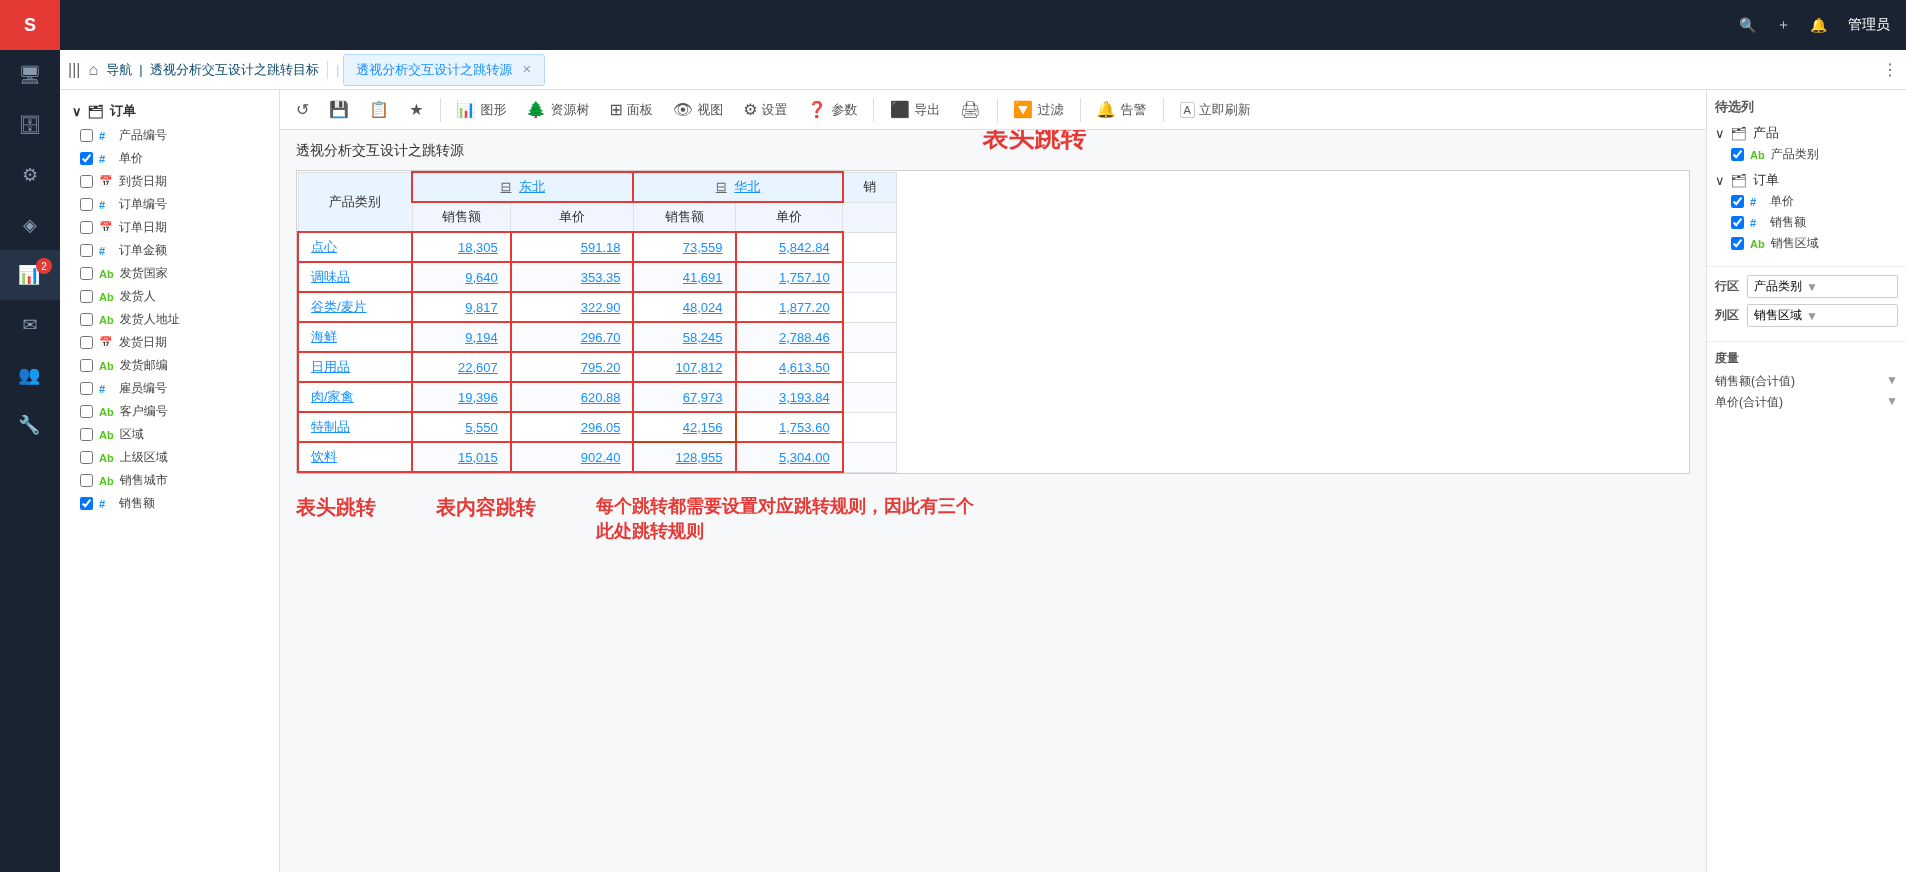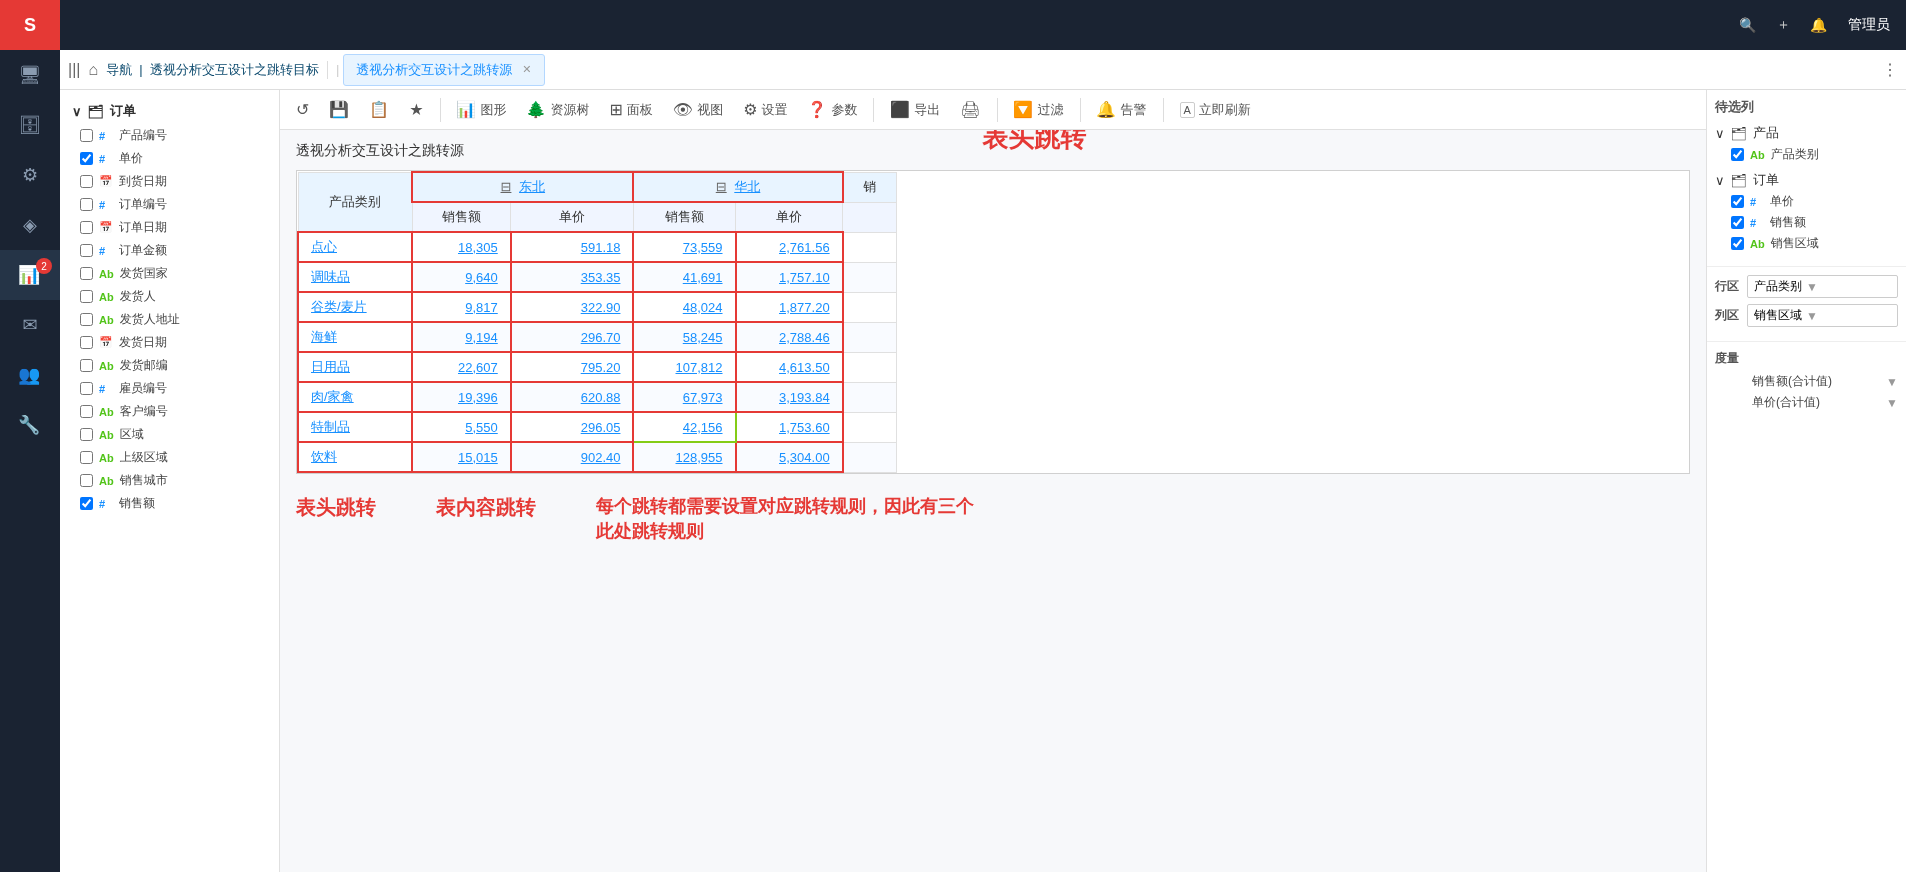--- a/index.html
+++ b/index.html
@@ -356,24 +356,23 @@
     }
     .zone-selector .arrow { color: #999; }
 
     .measure-section {
       padding: 8px;
       border-top: 1px solid #eee;
     }
     .measure-title { font-size: 12px; color: #555; font-weight: bold; margin-bottom: 6px; }
     .measure-item {
       display: flex;
-      align-items: center;
+      align-items: flex-start;
       justify-content: space-between;
       margin-bottom: 4px;
-      margin-left: 37px;
     }
     .measure-name { font-size: 12px; color: #444; }
     .measure-arrow { color: #999; font-size: 12px; cursor: pointer; }
   </style>
 </head>
 <body>
 
 <div class="app-sidebar">
   <div class="app-logo">
     <span>S</span>
@@ -621,21 +620,21 @@
                   </th>
                   <th></th>
                 </tr>
               </thead>
               <tbody id="table-body">
               <tr>
     <td class="category-cell" style="border:2px solid #e53935;">点心</td>
     <td class="number-cell" style="border:2px solid #e53935;">18,305</td>
     <td class="number-cell" style="border:2px solid #e53935;padding-left:34px;">591.18</td>
     <td class="number-cell" style="border:2px solid #e53935;">73,559</td>
-    <td class="number-cell" style="border:2px solid #e53935;">2,761.56</td>
+    <td class="number-cell" style="border:2px solid #e53935;">5,842.84</td>
     <td></td>
   </tr>
                   <tr>
     <td class="category-cell" style="border:2px solid #e53935;">调味品</td>
     <td class="number-cell" style="border:2px solid #e53935;padding-left:24px;">9,640</td>
     <td class="number-cell" style="border:2px solid #e53935;">353.35</td>
     <td class="number-cell" style="border:2px solid #e53935;">41,691</td>
     <td class="number-cell" style="border:2px solid #e53935;">1,757.10</td>
     <td></td>
   </tr>
@@ -668,21 +667,21 @@
     <td class="number-cell" style="border:2px solid #e53935;">19,396</td>
     <td class="number-cell" style="border:2px solid #e53935;">620.88</td>
     <td class="number-cell" style="border:2px solid #e53935;">67,973</td>
     <td class="number-cell" style="border:2px solid #e53935;">3,193.84</td>
     <td></td>
   </tr>
                   <tr>
     <td class="category-cell" style="border:2px solid #e53935;">特制品</td>
     <td class="number-cell" style="border:2px solid #e53935;">5,550</td>
     <td class="number-cell" style="border:2px solid #e53935;">296.05</td>
-    <td class="number-cell" style="border:2px solid #84cc16;margin-top:32px;">42,156</td>
+    <td class="number-cell" style="border:2px solid #c2410c;margin-top:32px;">42,156</td>
     <td class="number-cell" style="border:2px solid #e53935;">1,753.60</td>
     <td></td>
   </tr>
                   <tr>
     <td class="category-cell" style="border:2px solid #e53935;">饮料</td>
     <td class="number-cell" style="border:2px solid #e53935;">15,015</td>
     <td class="number-cell" style="border:2px solid #e53935;">902.40</td>
     <td class="number-cell" style="border:2px solid #e53935;">128,955</td>
     <td class="number-cell" style="border:2px solid #e53935;">5,304.00</td>
     <td></td>

